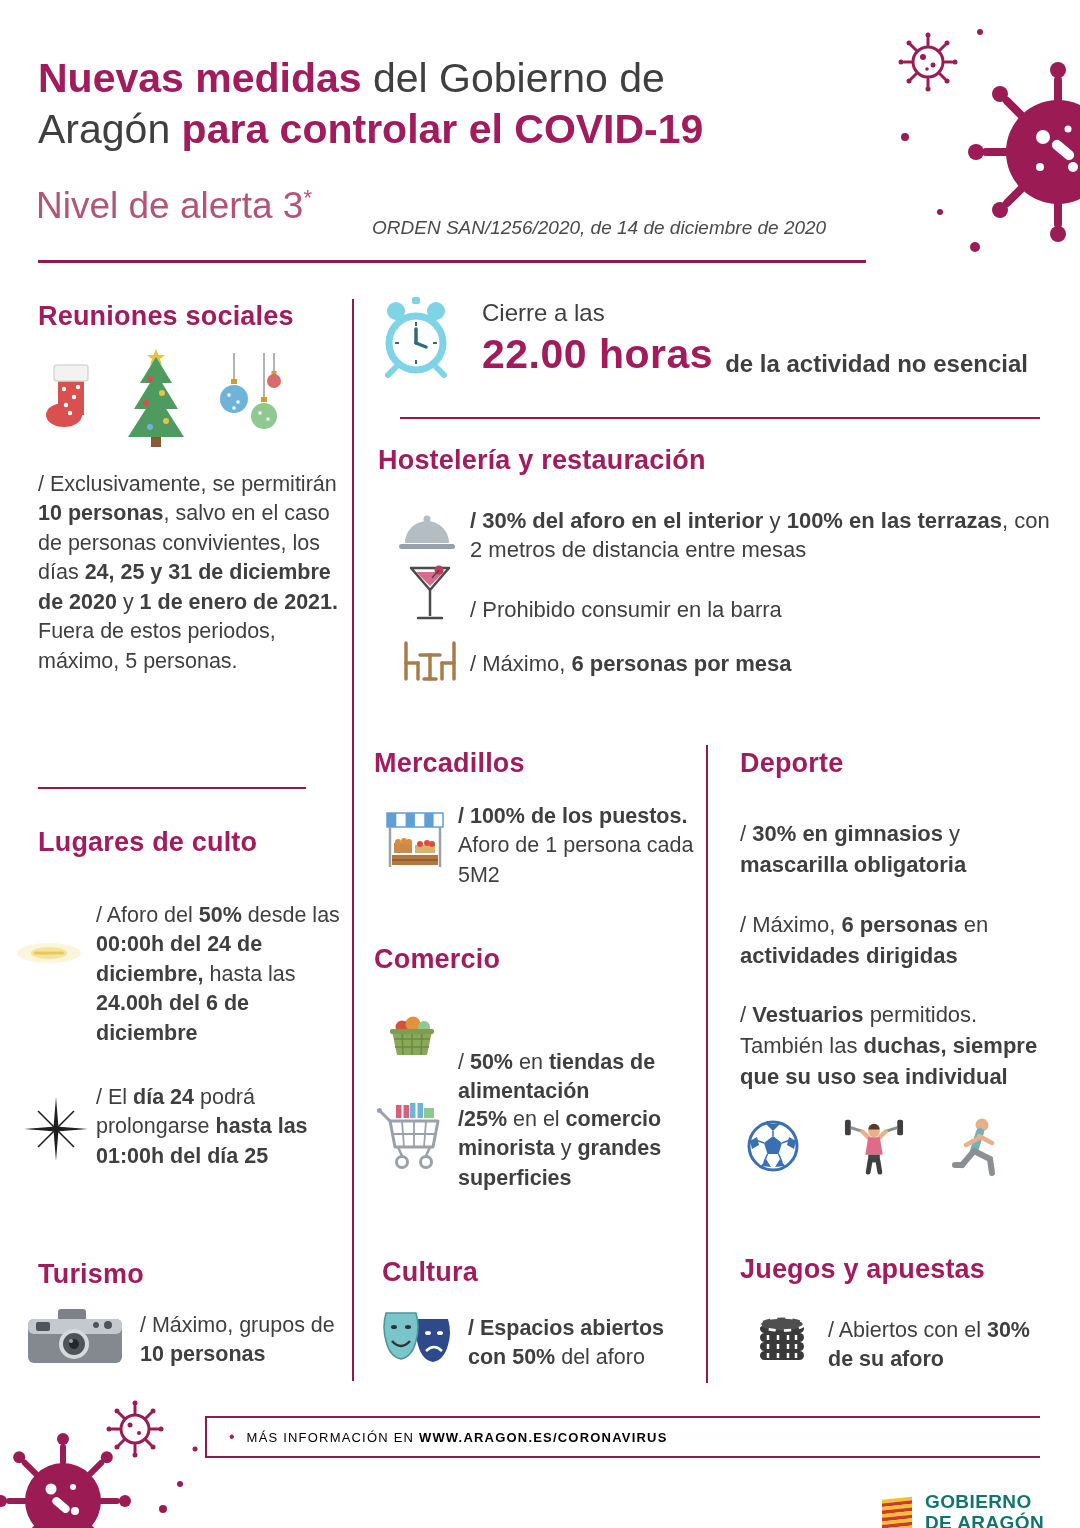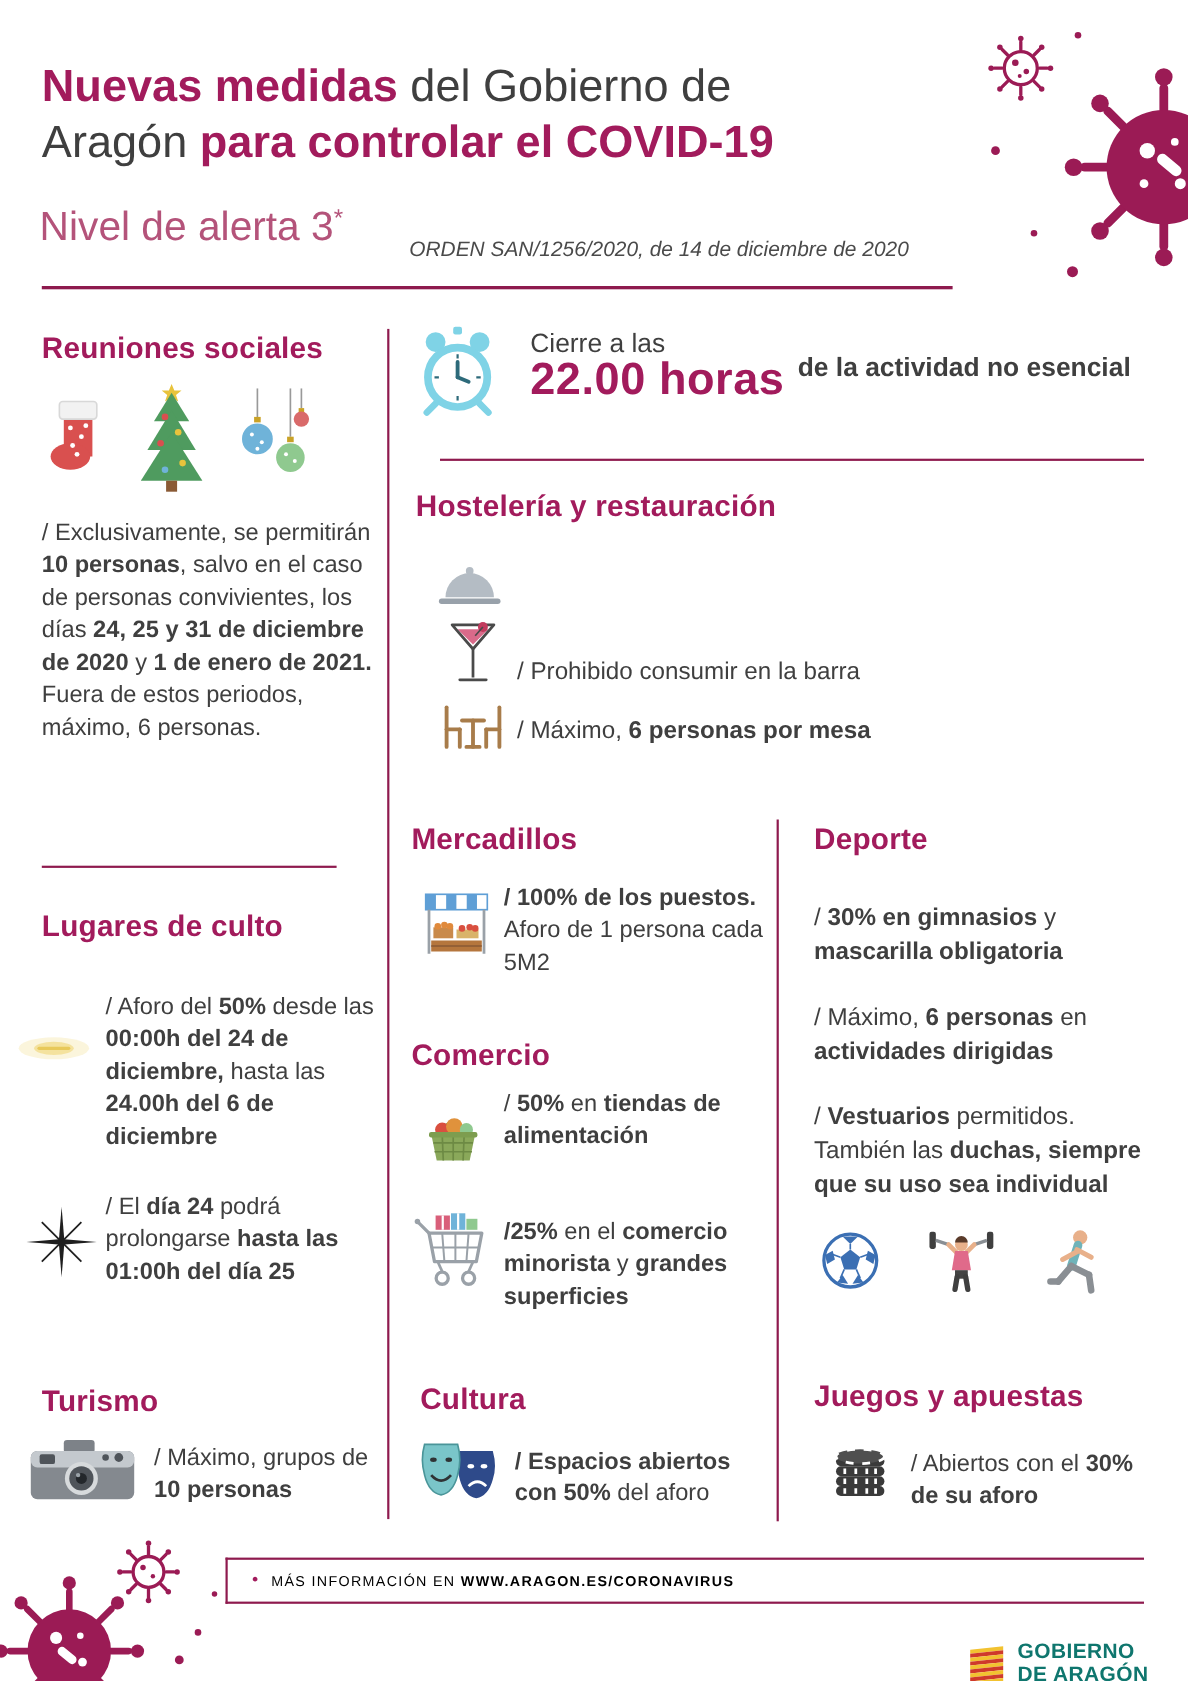--- a/index.html
+++ b/index.html
@@ -37,39 +37,39 @@
   .culto-text-1{left:96px;top:884px;width:246px}
   .culto-icon-2{left:24px;top:1080px}
   .culto-text-2{left:96px;top:1066px;width:242px}
 
   .sec-turismo{left:38px;top:1242px}
   .camera-slot{left:26px;top:1288px}
   .turismo-text{left:140px;top:1294px;width:208px}
 
   .alarm-slot{left:376px;top:278px}
   .banner-prefix{left:482px;top:282px;font-size:24px;font-weight:normal;color:#3f3f3f}
-  .banner-line{left:482px;top:304px;display:flex;align-items:flex-start;gap:12px;width:570px}
+  .banner-line{left:482px;top:314px;display:flex;align-items:flex-end;gap:12px;width:570px}
   .banner-time{font-size:41px;font-weight:bold;color:#a21b5c;letter-spacing:.5px}
   .banner-suffix{font-size:24px;font-weight:bold;color:#3f3f3f}
 
   .sec-hosteleria{left:378px;top:428px}
   .host-icon-1{left:398px;top:490px}
   .host-text-1{left:470px;top:489px;width:580px}
   .host-icon-2{left:408px;top:546px}
   .host-text-2{left:470px;top:578px;width:560px}
   .host-icon-3{left:398px;top:622px}
   .host-text-3{left:470px;top:632px;width:560px}
 
   .sec-mercadillos{left:374px;top:731px}
   .merc-icon{left:382px;top:792px}
   .merc-text{left:458px;top:785px;width:242px}
 
   .sec-comercio{left:374px;top:927px}
   .com-icon-1{left:382px;top:986px}
-  .com-text-1{left:458px;top:972px;width:252px}
+  .com-text-1{left:458px;top:1031px;width:252px}
   .com-icon-2{left:376px;top:1084px}
   .com-text-2{left:458px;top:1088px;width:254px}
 
   .sec-cultura{left:382px;top:1240px}
   .cult-icon{left:378px;top:1290px}
   .cult-text{left:468px;top:1297px;width:232px}
 
   .sec-deporte{left:740px;top:731px}
   .dep-text-1{left:740px;top:801px;width:300px}
   .dep-text-2{left:740px;top:892px;width:300px}
@@ -211,21 +211,21 @@
       <circle cx="62" cy="28" r="7" fill="#d96a6a"></circle>
       <g fill="#ffffff">
           <circle cx="17" cy="42" r="1.8"></circle>
           <circle cx="26" cy="49" r="1.8"></circle>
           <circle cx="22" cy="55" r="1.8"></circle>
           <circle cx="48" cy="60" r="1.8"></circle>
           <circle cx="56" cy="66" r="1.8"></circle>
         </g>
     </svg>
   </div>
-  <div class="abs body reuniones-text"><span>/ Exclusivamente, se permitirán </span><span class="b">10 personas</span><span>, salvo en el caso de personas convivientes, los días </span><span class="b">24, 25 y 31 de diciembre de 2020</span><span> y </span><span class="b">1 de enero de 2021.</span><span> Fuera de estos periodos, máximo, 6 personas.</span></div>
+  <div class="abs body reuniones-text"><span>/ Exclusivamente, se permitirán </span><span class="b">10 personas</span><span>, salvo en el caso de personas convivientes, los días </span><span class="b">24, 25 y 31 de diciembre de 2020</span><span> y </span><span class="b">1 de enero de 2021.</span><span> Fuera de estos periodos, máximo, 5 personas.</span></div>
   <div class="rule rule-left"></div>
 
   <h2 class="sec sec-culto">Lugares de culto</h2>
   <svg class="abs culto-icon-1" width="70" height="40" viewBox="0 0 70 40">
     <ellipse cx="35" cy="20" rx="32" ry="10" fill="#f7ecc0" opacity="0.55"></ellipse>
     <ellipse cx="35" cy="20" rx="18" ry="6" fill="#f2dd8e" opacity="0.8"></ellipse>
     <rect x="20" y="18.5" width="30" height="3" rx="1.5" fill="#e8c95a"></rect>
   </svg>
   <div class="abs body culto-text-1"><span>/ Aforo del </span><span class="b">50%</span><span>  desde las </span><span class="b">00:00h del 24 de diciembre,</span><span> hasta las </span><span class="b">24.00h del 6 de diciembre</span></div>
   <svg class="abs culto-icon-2" width="64" height="64" viewBox="0 0 64 64">
@@ -279,20 +279,21 @@
     <span class="banner-suffix">de la actividad no esencial</span>
   </div>
   <div class="rule rule-banner"></div>
 
   <h2 class="sec sec-hosteleria">Hostelería y restauración</h2>
   <svg class="abs host-icon-1" width="58" height="48" viewBox="0 0 58 48">
     <circle cx="29" cy="12" r="3.5" fill="#b4bcc4"></circle>
     <path d="M7,36 a22,22 0 0 1 44,0 z" fill="#b4bcc4"></path>
     <rect x="1" y="37" width="56" height="5" rx="2.5" fill="#98a1aa"></rect>
   </svg>
+  <div class="abs host-text host-text-1"><span class="b">/ 30% del aforo en el interior</span><span> y </span><span class="b">100% en las terrazas</span><span>, con 2 metros de distancia entre mesas</span></div>
   <svg class="abs host-icon-2" width="44" height="66" viewBox="0 0 44 64">
     <polygon points="8,8 36,8 22,22" fill="#d96a8a"></polygon>
     <polygon points="3,4 41,4 22,26" fill="none" stroke="#4a4a4a" stroke-width="2.5" stroke-linejoin="round"></polygon>
     <line x1="22" y1="26" x2="22" y2="52" stroke="#4a4a4a" stroke-width="2.5"></line>
     <line x1="10" y1="54" x2="34" y2="54" stroke="#4a4a4a" stroke-width="2.5" stroke-linecap="round"></line>
     <circle cx="31" cy="6" r="4.5" fill="#c23b5e"></circle>
       <line x1="31" y1="6" x2="24" y2="14" stroke="#4a4a4a" stroke-width="1.5"></line>
   </svg>
   <div class="abs host-text host-text-2"><span>/ Prohibido consumir en la barra</span></div>
   <svg class="abs host-icon-3" width="64" height="46" viewBox="0 0 64 46">

